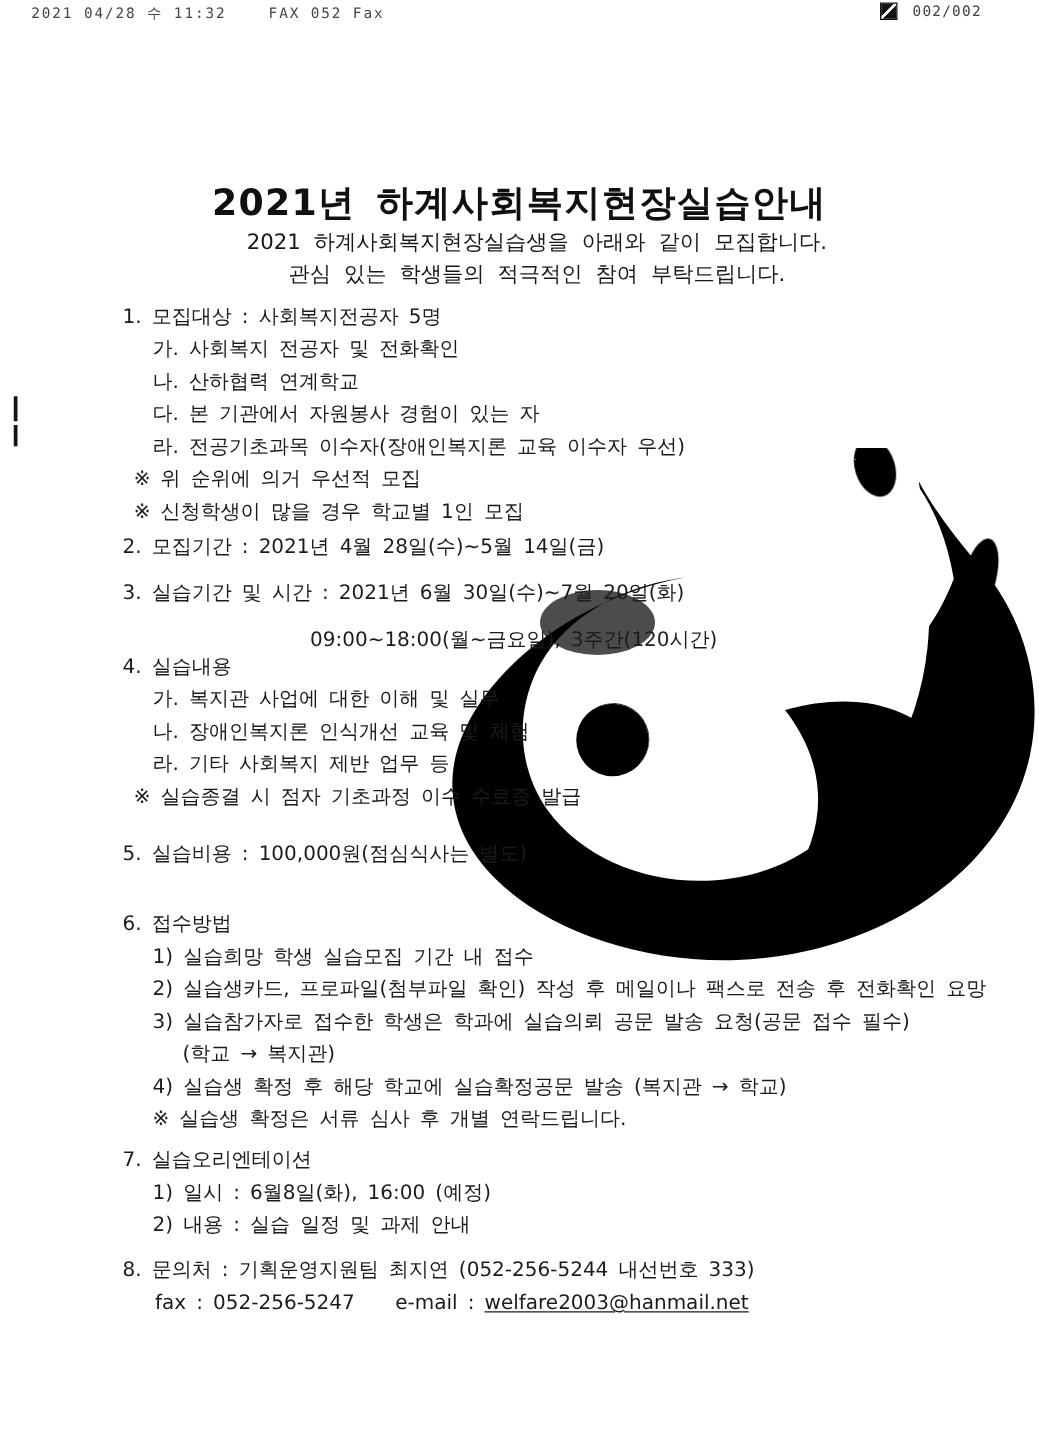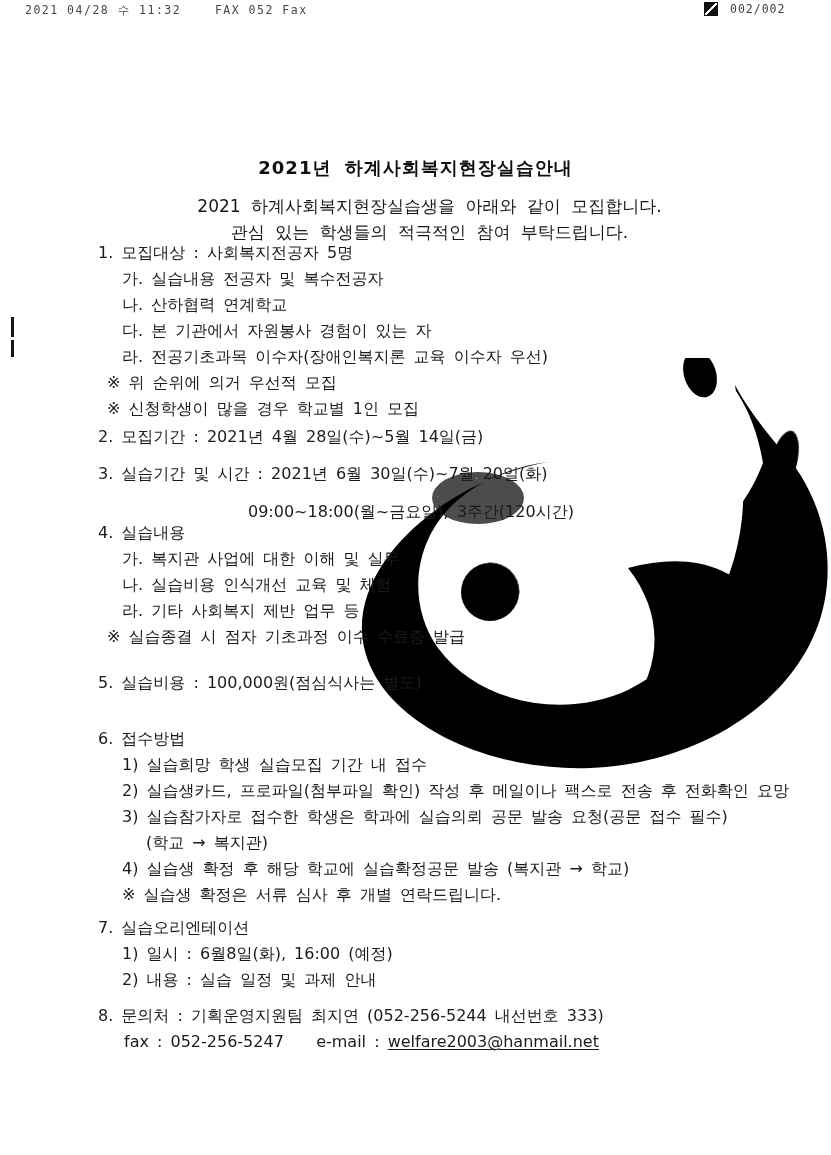--- a/index.html
+++ b/index.html
@@ -23,21 +23,21 @@
     border:1px solid #111;
   }
   .page-num{letter-spacing:1px;color:#3d3d3d;}
   
   .edge-dash{position:absolute;left:11px;width:2.5px;background:#141414;}
   .dash1{top:317px;height:20px;}
   .dash2{top:340px;height:17px;}
   
   .title-block{position:absolute;top:143px;left:0;width:831px;text-align:center;z-index:2;}
   .doc-title{
-    margin:10px;font-size:18px;font-weight:bold;letter-spacing:1px;
+    margin:4px;font-size:29px;font-weight:bold;letter-spacing:1px;
     line-height:30px;color:#101010;word-spacing:6px;
   }
   .intro{font-size:17px;line-height:26px;word-spacing:5px;color:#171717;padding-left:28px;}
   
   .sec{position:absolute;left:98px;width:706px;z-index:2;font-size:16px;}
   .l{line-height:26px;white-space:pre-wrap;word-spacing:3px;}
   .i{padding-left:24px;}   
   .n{padding-left:9px;}    
   .c3{padding-left:150px;margin-top:12px;} 
   .c6{padding-left:48px;}  
@@ -121,41 +121,41 @@
 </svg>
 
 <div class="title-block">
   <h1 class="doc-title">2021년 하계사회복지현장실습안내</h1>
   <div class="intro">2021 하계사회복지현장실습생을 아래와 같이 모집합니다.</div>
   <div class="intro">관심 있는 학생들의 적극적인 참여 부탁드립니다.</div>
 </div>
 
 <div class="sec" id="sec1">
   <div class="l">1. 모집대상 : 사회복지전공자 5명</div>
-  <div class="l i">가. 실습내용 전공자 및 복수전공자</div>
+  <div class="l i">가. 사회복지 전공자 및 전화확인</div>
   <div class="l i">나. 산하협력 연계학교</div>
   <div class="l i">다. 본 기관에서 자원봉사 경험이 있는 자</div>
   <div class="l i">라. 전공기초과목 이수자(장애인복지론 교육 이수자 우선)</div>
   <div class="l n">※ 위 순위에 의거 우선적 모집</div>
   <div class="l n">※ 신청학생이 많을 경우 학교별 1인 모집</div>
 </div>
 
 <div class="sec" id="sec2">
   <div class="l">2. 모집기간 : 2021년 4월 28일(수)~5월 14일(금)</div>
 </div>
 
 <div class="sec" id="sec3">
   <div class="l">3. 실습기간 및 시간 : 2021년 6월 30일(수)~7월 20일(화)</div>
   <div class="l c3">09:00~18:00(월~금요일), 3주간(120시간)</div>
 </div>
 
 <div class="sec" id="sec4">
   <div class="l">4. 실습내용</div>
   <div class="l i">가. 복지관 사업에 대한 이해 및 실무</div>
-  <div class="l i">나. 실습비용 인식개선 교육 및 체험</div>
+  <div class="l i">나. 장애인복지론 인식개선 교육 및 체험</div>
   <div class="l i">라. 기타 사회복지 제반 업무 등</div>
   <div class="l n">※ 실습종결 시 점자 기초과정 이수 수료증 발급</div>
 </div>
 
 <div class="sec" id="sec5">
   <div class="l">5. 실습비용 : 100,000원(점심식사는 별도)</div>
 </div>
 
 <div class="sec" id="sec6">
   <div class="l">6. 접수방법</div>

